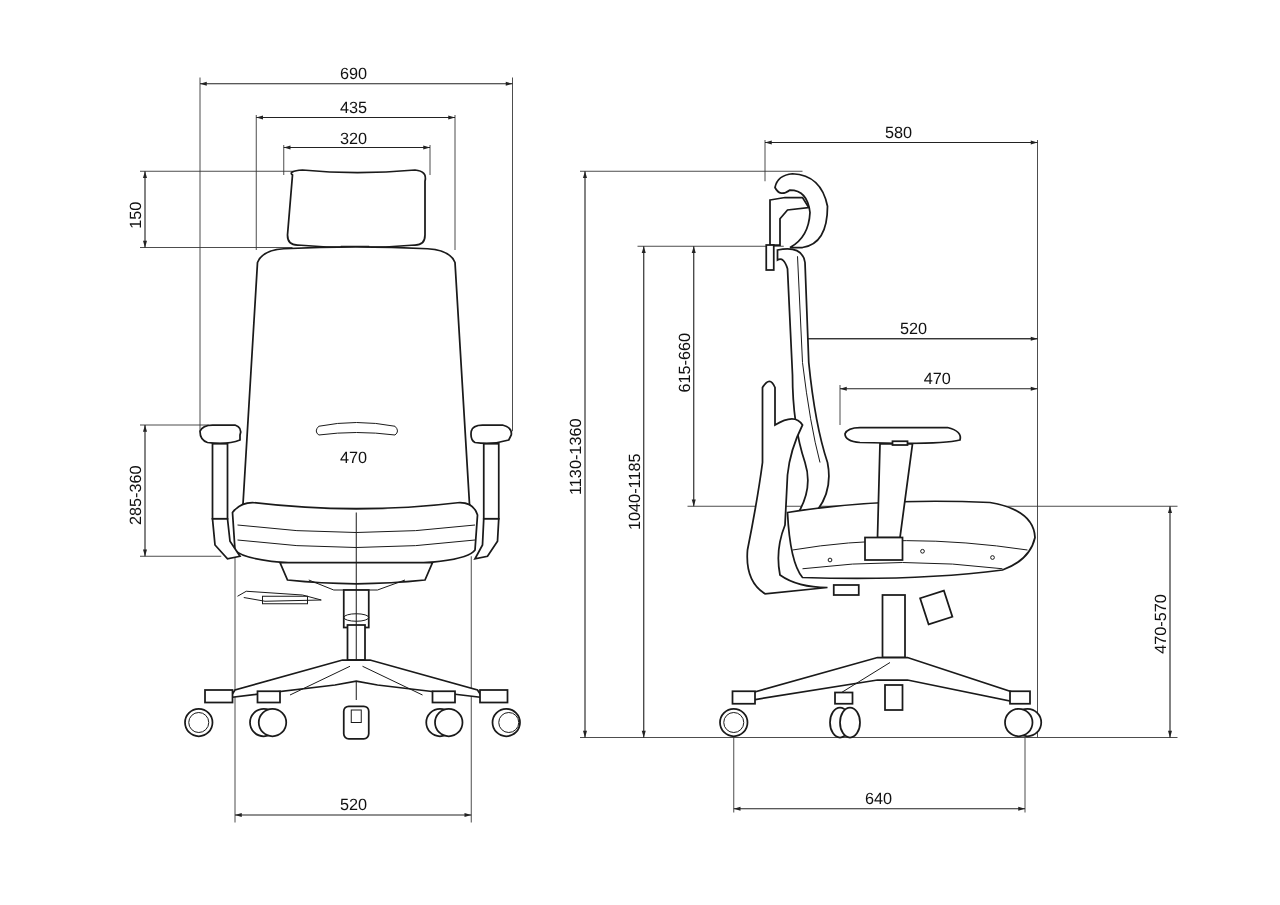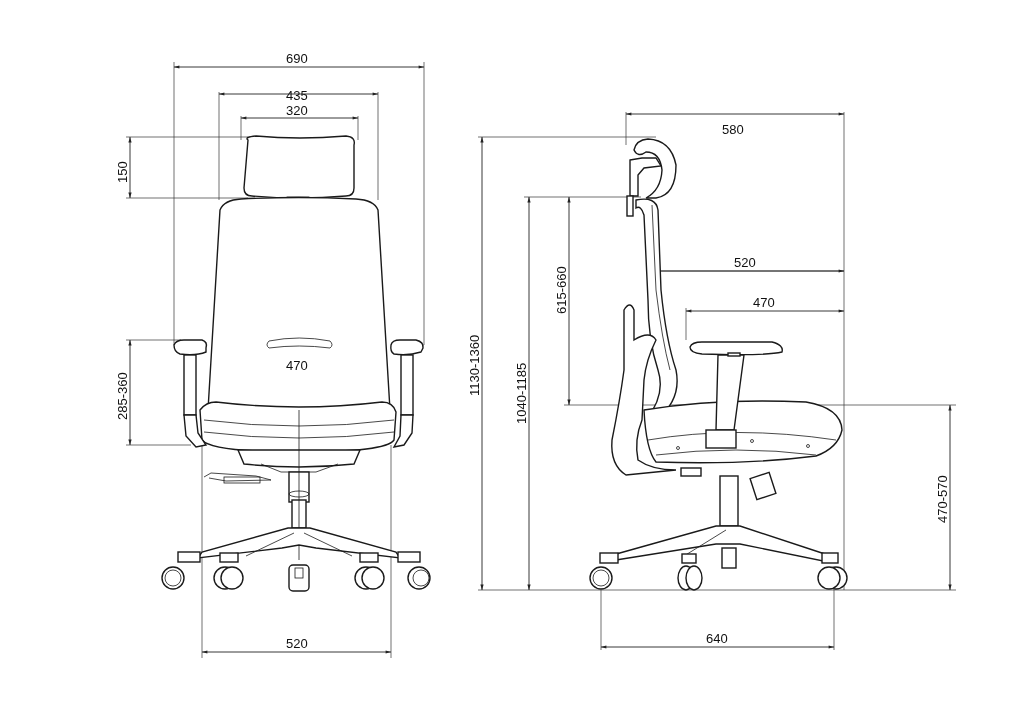--- a/index.html
+++ b/index.html
@@ -1,17 +1,17 @@
 <!DOCTYPE html>
 <html><head>
 <meta charset="utf-8">
 <style>
   html, body { margin: 0; padding: 0; background: #ffffff; }
   body { width: 1024px; height: 724px; overflow: hidden; font-family: "Liberation Sans", sans-serif; }
-  #canvas { position: absolute; left: 16px; top: 0; width: 950px; height: 724px; }
+  #canvas { position: absolute; left: 2px; top: 0; width: 950px; height: 724px; }
   svg { position: absolute; left: 0; top: 0; }
   .dim { stroke: #222; stroke-width: 0.9; fill: none; }
   .ext { stroke: #333; stroke-width: 0.7; fill: none; }
   .part { stroke: #1a1a1a; stroke-width: 1.4; fill: #fff; }
   .thin { stroke: #1a1a1a; stroke-width: 0.8; fill: none; }
   .lbl { position: absolute; font-size: 13px; color: #111; white-space: nowrap; line-height: 14px; }
   .lbl.v { transform-origin: 0 0; transform: rotate(-90deg); }
 </style>
 </head>
 <body>
@@ -162,28 +162,28 @@
           <circle class="thin" cx="585" cy="578" r="8"></circle>
       <ellipse class="part" cx="670" cy="578" rx="8" ry="12"></ellipse>
           <ellipse class="part" cx="678" cy="578" rx="8" ry="12"></ellipse>
       <circle class="part" cx="820" cy="578" r="11"></circle>
           <circle class="part" cx="813" cy="578" r="11"></circle>
     </g>
   </g>
 </svg>
 
 <span class="lbl" style="left:270px;top:52px;">690</span>
-<span class="lbl" style="left:270px;top:79px;margin-top:10px;">435</span>
+<span class="lbl" style="left:270px;top:79px;">435</span>
 <span class="lbl" style="left:270px;top:104px;">320</span>
 <span class="lbl v" style="left:100px;top:183px;">150</span>
 <span class="lbl" style="left:270px;top:359px;">470</span>
 <span class="lbl v" style="left:100px;top:420px;">285-360</span>
 <span class="lbl" style="left:270px;top:637px;">520</span>
 
-<span class="lbl" style="left:706px;top:99px;margin-top:24px;">580</span>
+<span class="lbl" style="left:706px;top:99px;">580</span>
 <span class="lbl v" style="left:452px;top:396px;">1130-1360</span>
 <span class="lbl v" style="left:499px;top:424px;">1040-1185</span>
 <span class="lbl v" style="left:539px;top:314px;">615-660</span>
 <span class="lbl" style="left:718px;top:256px;">520</span>
 <span class="lbl" style="left:737px;top:296px;">470</span>
 <span class="lbl v" style="left:920px;top:523px;">470-570</span>
 <span class="lbl" style="left:690px;top:632px;text-align:center;">640</span>
 
 </div>
 

